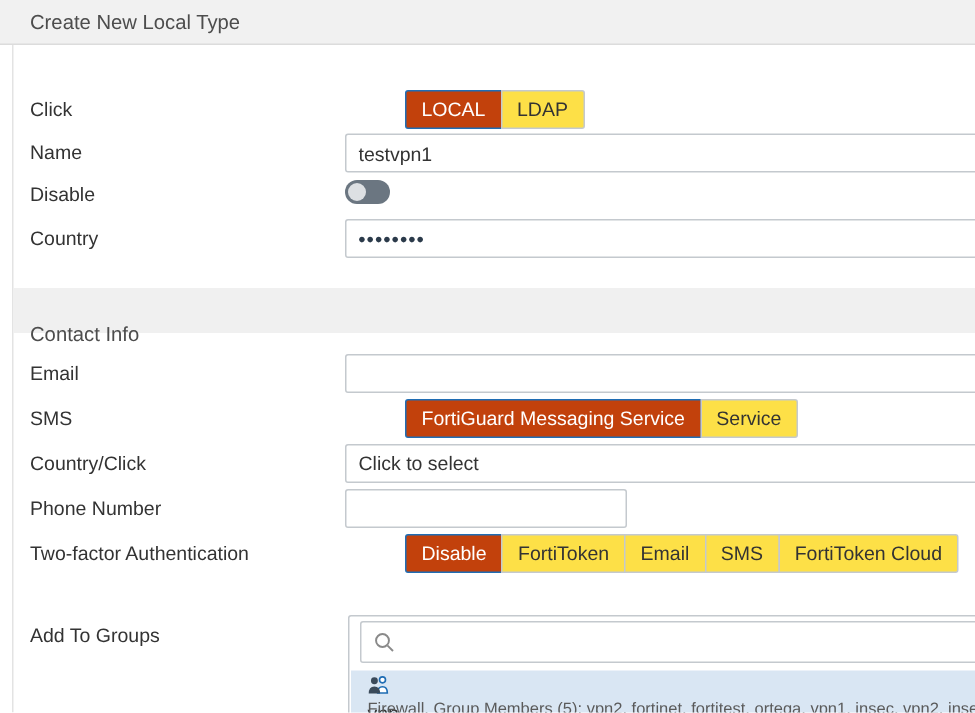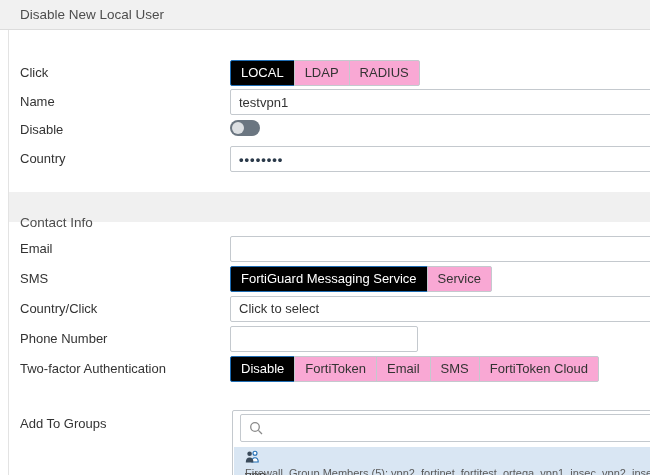--- a/index.html
+++ b/index.html
@@ -22,26 +22,26 @@
   .text-input {
     height:26px; border:1px solid #c4c9ce; background:#fff; color:#333;
     padding:0 8px; font:13px "Liberation Sans", sans-serif; outline:none; border-radius:2px;
   }
   .wide { width:430px; }
   .pw { font-weight:bold; letter-spacing:1px; color:#2b3a4a; font-size:13px; }
 
   .seg { display:flex; }
   .seg-btn {
     height:26px; line-height:24px; padding:0 10px; margin-left:-1px;
-    border:1px solid #c4c9ce; background:#f9a8d4; color:#333; font-size:13px;
+    border:1px solid #c4c9ce; background:#fde047; color:#333; font-size:13px;
     white-space:nowrap; cursor:pointer; border-radius:0;
   }
   .seg-btn:first-child { margin-left:0; border-radius:2px 0 0 2px; }
   .seg-btn:last-child { border-radius:0 2px 2px 0; }
-  .seg-btn.active { background:#000000; border-color:#1f6db4; color:#fff; }
+  .seg-btn.active { background:#c2410c; border-color:#1f6db4; color:#fff;margin-left:40px; }
 
   .toggle {
     position:absolute; left:230px; width:30px; height:16px; border-radius:9px;
     background:#6b7681; cursor:pointer;
   }
   .toggle .knob {
     position:absolute; left:2px; top:2px; width:12px; height:12px;
     border-radius:50%; background:#dde0e3;
   }
 
@@ -75,29 +75,28 @@
   .gi-head { position:absolute; left:11px; top:3px; display:flex; align-items:flex-start; gap:5px;flex-direction:column; }
   .gi-name { font-size:13px; color:#333; }
   .gi-desc {
     position:absolute; left:11px; top:20px; font-size:11px; color:#5a5a5a; white-space:nowrap;
   }
 </style>
 </head>
 <body>
 
 <div class="titlebar">
-  <span class="title">Disable New Local User</span>
+  <span class="title">Create New Local Type</span>
 </div>
 <div class="panel-edge"></div>
 
 <span class="row-label" style="top:65px">Click</span>
 <div class="control seg" style="top:60px">
   <button class="seg-btn active">LOCAL</button>
   <button class="seg-btn">LDAP</button>
-  <button class="seg-btn">RADIUS</button>
 </div>
 
 <span class="row-label" style="top:94px">Name</span>
 <input class="control text-input wide" style="top: 89px;" type="text" value="testvpn1">
 
 <span class="row-label" style="top:122px">Disable</span>
 <div class="toggle" style="top:120px">
   <div class="knob"></div>
 </div>
 

